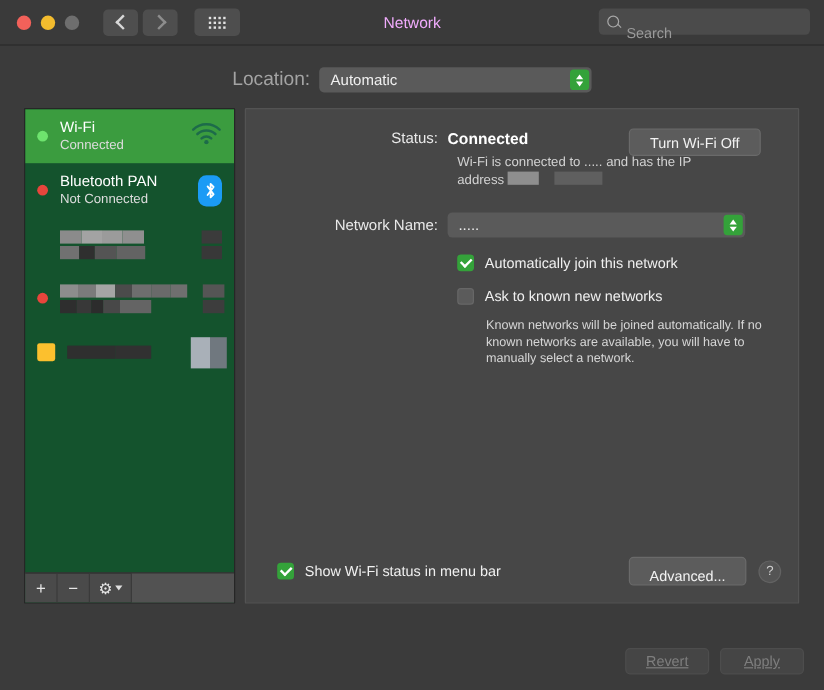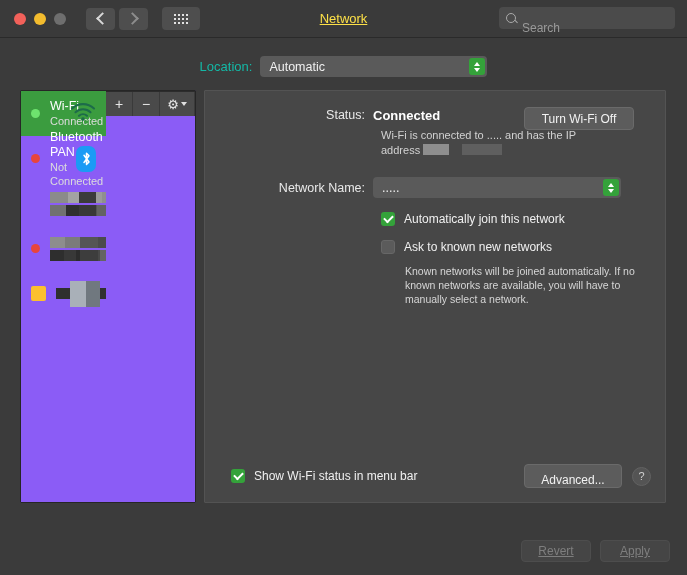--- a/index.html
+++ b/index.html
@@ -81,23 +81,22 @@
     grid-template-rows: repeat(3, 2px);
     gap: 2px;
   }
   .grid-dots i { background: #e2e2e2; display:block; width:2px; height:2px; }
 
   .win-title {
     position: absolute;
     left: 0; right: 0;
     text-align: center;
     font-size: 13px;
-    color: #fde047;
+    color: #f0abfc;
     pointer-events: none;
-    text-decoration: underline;
   }
 
   .searchbox {
     position: absolute;
     right: 12px;
     top: 7px;
     width: 176px;
     height: 22px;
     background: #4b4b4b;
     border-radius: 4px;
@@ -124,21 +123,21 @@
   }
   .search-ph { font-size: 12px; color: #9a9a9a; margin-top: 20px; }
 
   
   .location-row {
     display: flex;
     align-items: center;
     justify-content: center;
     margin-top: 18px;
   }
-  .loc-label { font-size: 13px; color: #14b8a6; margin-right: 8px; }
+  .loc-label { font-size: 16px; color: #a3a3a3; margin-right: 8px; }
   .popup {
     position: relative;
     background: #5a5a5a;
     border-radius: 4px;
     height: 21px;
     display: flex;
     align-items: center;
     box-sizing: border-box;
     padding-left: 9px;
   }
@@ -167,25 +166,25 @@
   
   .body {
     display: flex;
     margin: 13px 0 0 20px;
   }
 
   
   .sidebar {
     width: 176px;
     height: 413px;
-    background: #8b5cf6;
+    background: #14532d;
     border: 1px solid #262626;
     box-sizing: border-box;
     display: flex;
-    flex-direction: row;
+    flex-direction: column;
     border-radius: 1px;
   }
   .svc-list { flex: 1; overflow: hidden; }
   .svc {
     position: relative;
     height: 45px;
     display: flex;
     align-items: center;
     box-sizing: border-box;
     padding-left: 10px;

